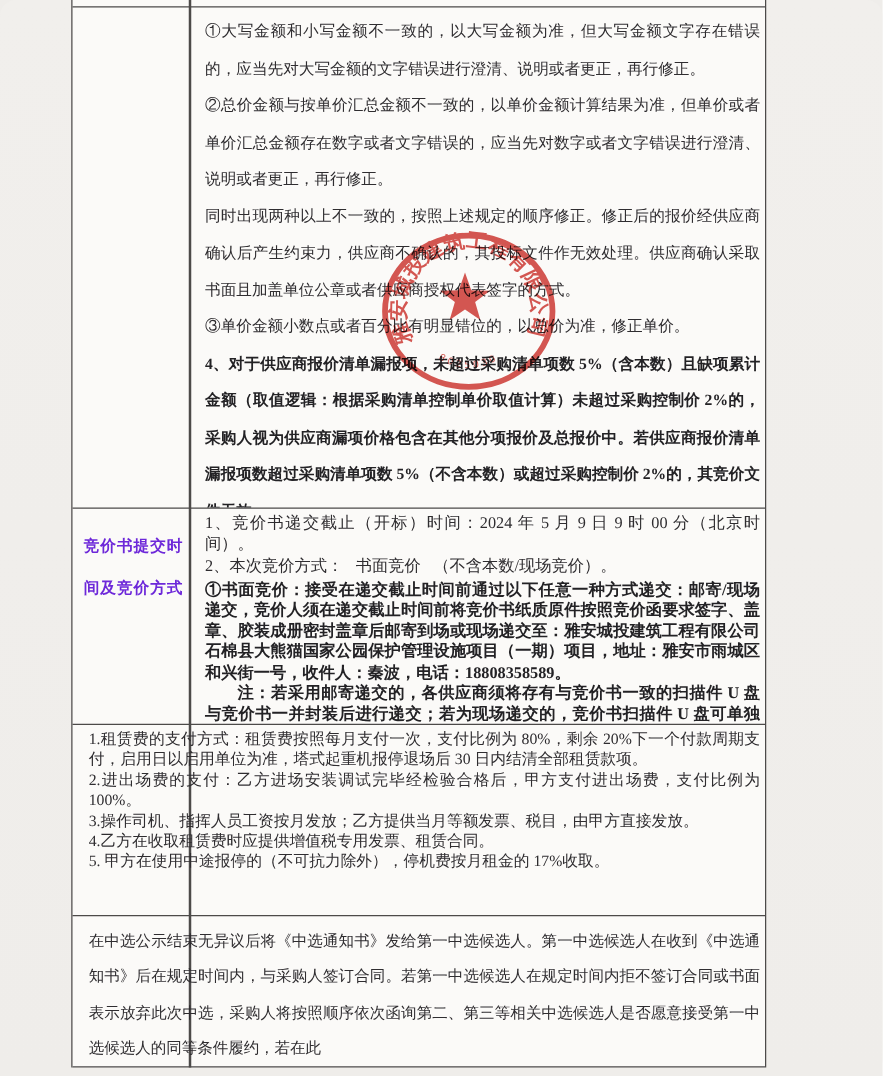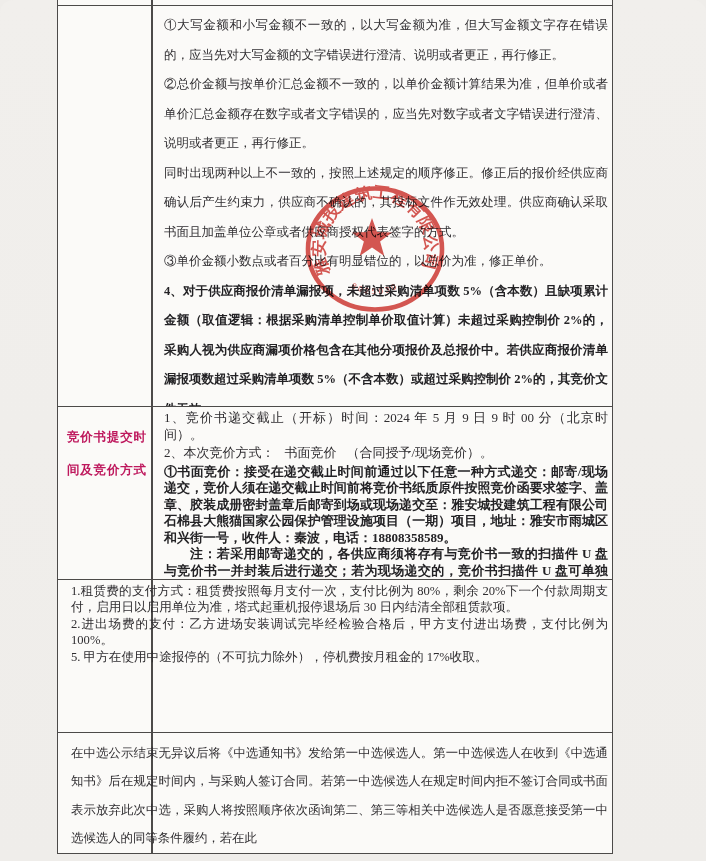--- a/index.html
+++ b/index.html
@@ -21,21 +21,21 @@
   }
   .col-divider{position:absolute;left:93px;top:0;bottom:0;width:1.6px;background:#4c4a49;}
   .row{position:absolute;left:0;right:0;display:flex;box-sizing:border-box;border-bottom:1.6px solid #4c4a49;}
   .row-1{top:5px;height:402px;border-top:1.6px solid #4c4a49;}
   .row-2{top:407px;height:173px;}
   .row-3{top:580px;height:153px;}
   .row-4{top:733px;height:121px;}
   .label-cell{
     width:93px;flex:0 0 93px;box-sizing:border-box;
     padding:14px 4px 0 9px;
-    font-size:12.5px;font-weight:600;letter-spacing:0.8px;color:#be185d;
+    font-size:12.5px;font-weight:600;letter-spacing:0.8px;color:#6d28d9;
   }
   .label-cell .lbl-line{display:block;line-height:33px;}
   .content-cell{
     flex:1;box-sizing:border-box;overflow:hidden;
     padding:5px 4px 0 13px;
     text-align:justify;
     line-height:29.5px;font-size:12.5px;
   }
   .content-cell p{margin:0;}
   .r2c{padding-top:3px;line-height:16.5px;font-size:13px;}
@@ -71,30 +71,32 @@
       </div>
     </div>
 
     <div class="row row-2">
       <div class="label-cell">
         <span class="lbl-line">竞价书提交时</span>
         <span class="lbl-line">间及竞价方式</span>
       </div>
       <div class="content-cell r2c">
         <p class="ln">1、竞价书递交截止（开标）时间：2024 年 5 月 9 日 9 时 00 分（北京时间）。</p>
-        <p class="ln"><span>2、本次竞价方式：</span><span class="u u-pad">书面竞价</span><span>（合同授予/现场竞价）。</span></p>
+        <p class="ln"><span>2、本次竞价方式：</span><span class="u u-pad">书面竞价</span><span>（不含本数/现场竞价）。</span></p>
         <p class="b"><span>①书面竞价：接受在递交截止时间前通过以下任意一种方式递交：</span><span class="u">邮寄/现场递交</span><span>，竞价人须在递交截止时间前将竞价书纸质原件按照竞价函要求签字、盖章、胶装成册密封盖章后邮寄到场或现场递交至：雅安城投建筑工程有限公司石棉县大熊猫国家公园保护管理设施项目（一期）项目，地址：</span><span class="u">雅安市雨城区和兴街一号</span><span>，收件人：</span><span class="u">秦波</span><span>，电话：</span><span class="u">18808358589</span><span>。</span></p>
         <p class="b note-para">注：若采用邮寄递交的，各供应商须将存有与竞价书一致的扫描件 U 盘与竞价书一并封装后进行递交；若为现场递交的，竞价书扫描件 U 盘可单独交由采购人现场拷贝后予以归还。</p>
       </div>
     </div>
 
     <div class="row row-3">
       <div class="content-cell r3c">
         <p>1.租赁费的支付方式：租赁费按照每月支付一次，支付比例为 80%，剩余 20%下一个付款周期支付，启用日以启用单位为准，塔式起重机报停退场后 30 日内结清全部租赁款项。</p>
         <p>2.进出场费的支付：乙方进场安装调试完毕经检验合格后，甲方支付进出场费，支付比例为 100%。</p>
+        <p>3.操作司机、指挥人员工资按月发放；乙方提供当月等额发票、税目，由甲方直接发放。</p>
+        <p>4.乙方在收取租赁费时应提供增值税专用发票、租赁合同。</p>
         <p>5. 甲方在使用中途报停的（不可抗力除外），停机费按月租金的 17%收取。</p>
       </div>
     </div>
 
     <div class="row row-4">
       <div class="content-cell r4c">
         <p>在中选公示结束无异议后将《中选通知书》发给第一中选候选人。第一中选候选人在收到《中选通知书》后在规定时间内，与采购人签订合同。若第一中选候选人在规定时间内拒不签订合同或书面表示放弃此次中选，采购人将按照顺序依次函询第二、第三等相关中选候选人是否愿意接受第一中选候选人的同等条件履约，若在此</p>
       </div>
     </div>
   </div>

